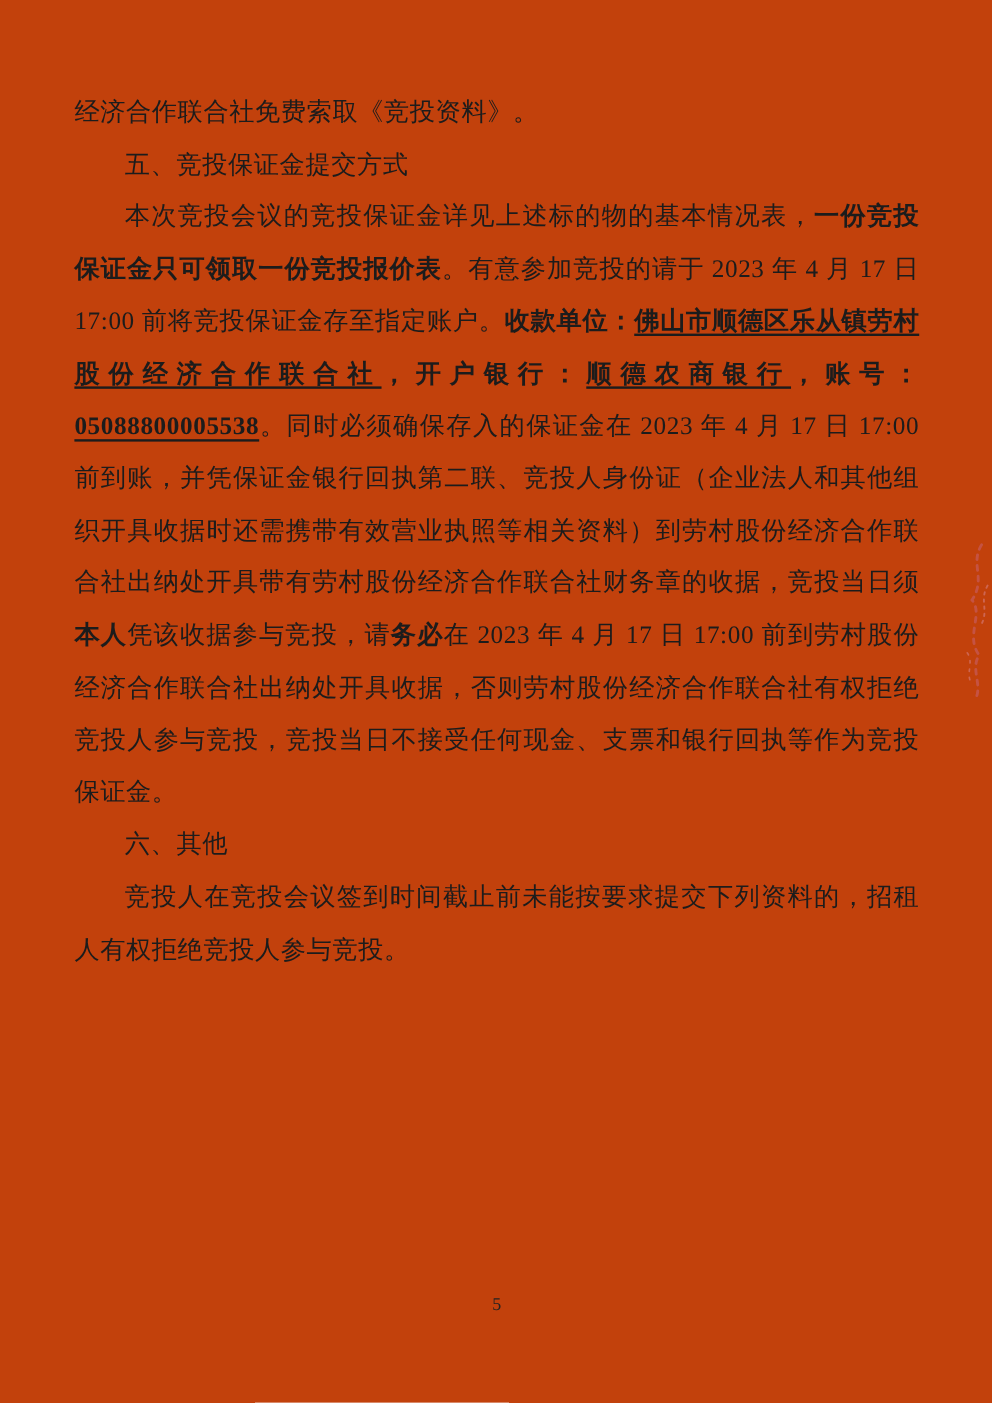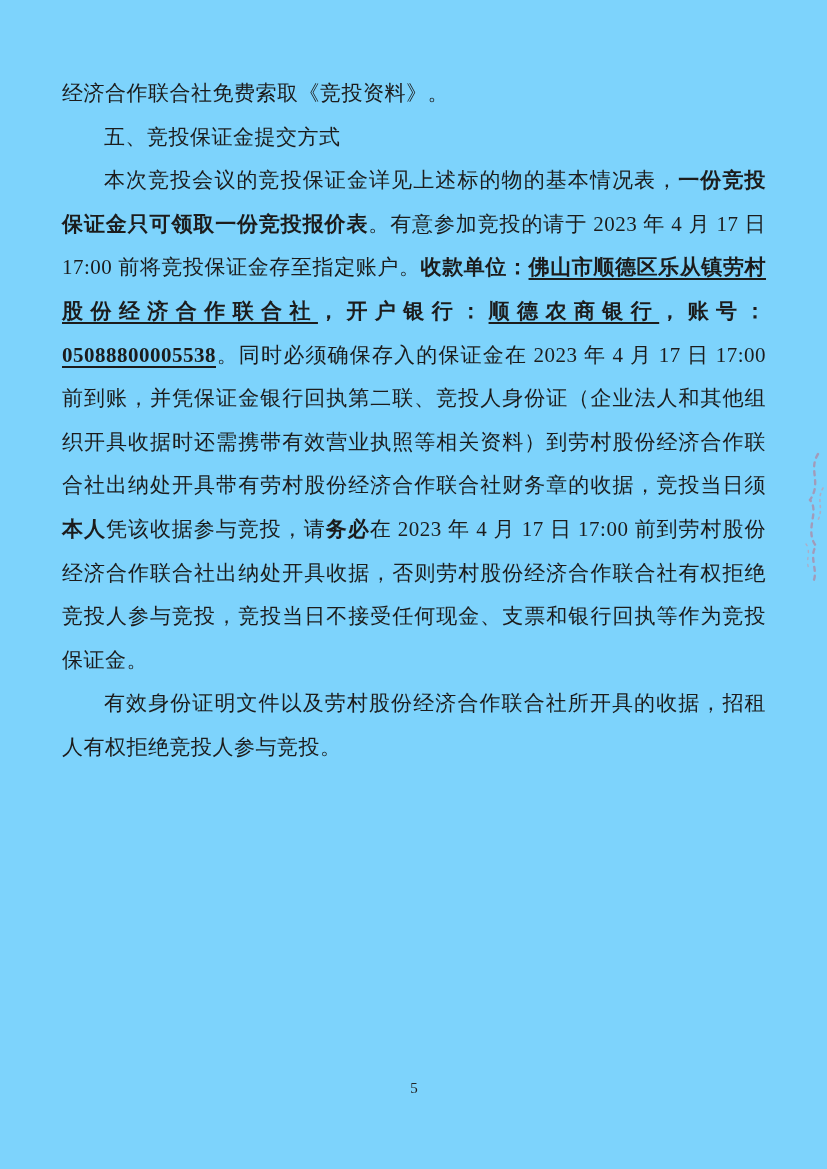--- a/index.html
+++ b/index.html
@@ -11,21 +11,21 @@
     width: 827px;
     height: 1169px;
     position: relative;
     overflow: hidden;
     font-family: "Liberation Serif", "DejaVu Serif", serif;
     color: #1c1c1c;
   }
   .sheet {
     position: absolute;
     inset: 0;
-    background: #7dd3fc;
+    background: #c2410c;
   }
   .doc-body {
     position: absolute;
     left: 62px;
     top: 72px;
     width: 704px;
     font-size: 21px;
     line-height: 43.6px;
     text-align: justify;
     letter-spacing: 0.5px;
@@ -63,21 +63,22 @@
 </style>
 </head>
 <body>
 
 <div class="sheet">
 
   <div class="doc-body" id="doc-body">
       <p class="para"><span>经济合作联合社免费索取《竞投资料》。</span></p>
       <p class="para indent"><span>五、竞投保证金提交方式</span></p>
       <p class="para indent"><span>本次竞投会议的竞投保证金详见上述标的物的基本情况表，</span><span class="b">一份竞投保证金只可领取一份竞投报价表</span><span>。有意参加竞投的请于 2023 年 4 月 17 日 17:00 前将竞投保证金存至指定账户。</span><span class="b">收款单位：</span><span class="b u">佛山市顺德区乐从镇劳村股份经济合作联合社</span><span class="b">，开户银行：</span><span class="b u">顺德农商银行</span><span class="b">，账号：</span><span class="b u">05088800005538</span><span>。同时必须确保存入的保证金在 2023 年 4 月 17 日 17:00 前到账，并凭保证金银行回执第二联、竞投人身份证（企业法人和其他组织开具收据时还需携带有效营业执照等相关资料）到劳村股份经济合作联合社出纳处开具带有劳村股份经济合作联合社财务章的收据，竞投当日须</span><span class="b">本人</span><span>凭该收据参与竞投，请</span><span class="b">务必</span><span>在 2023 年 4 月 17 日 17:00 前到劳村股份经济合作联合社出纳处开具收据，否则劳村股份经济合作联合社有权拒绝竞投人参与竞投，竞投当日不接受任何现金、支票和银行回执等作为竞投保证金。</span></p>
-      <p class="para indent"><span>有效身份证明文件以及劳村股份经济合作联合社所开具的收据，招租人有权拒绝竞投人参与竞投。</span></p>
+      <p class="para indent"><span>六、其他</span></p>
+      <p class="para indent"><span>竞投人在竞投会议签到时间截止前未能按要求提交下列资料的，招租人有权拒绝竞投人参与竞投。</span></p>
     </div>
 
   <div class="page-number">5</div>
 
   <svg class="stamp" viewBox="0 0 32 140" xmlns="http://www.w3.org/2000/svg">
     <path d="M24 6 C14 22 28 34 16 52 C26 64 10 82 22 98 C14 110 26 124 18 136" fill="none" stroke="#c8657a" stroke-width="2.4" stroke-linecap="round" stroke-dasharray="4 5"></path>
     <path d="M29 40 C22 52 30 60 24 72" fill="none" stroke="#d98a96" stroke-width="1.6" stroke-linecap="round" stroke-dasharray="2 4"></path>
     <path d="M12 96 C18 104 10 114 16 122" fill="none" stroke="#d98a96" stroke-width="1.4" stroke-linecap="round" stroke-dasharray="2 5"></path>
   </svg>
 

